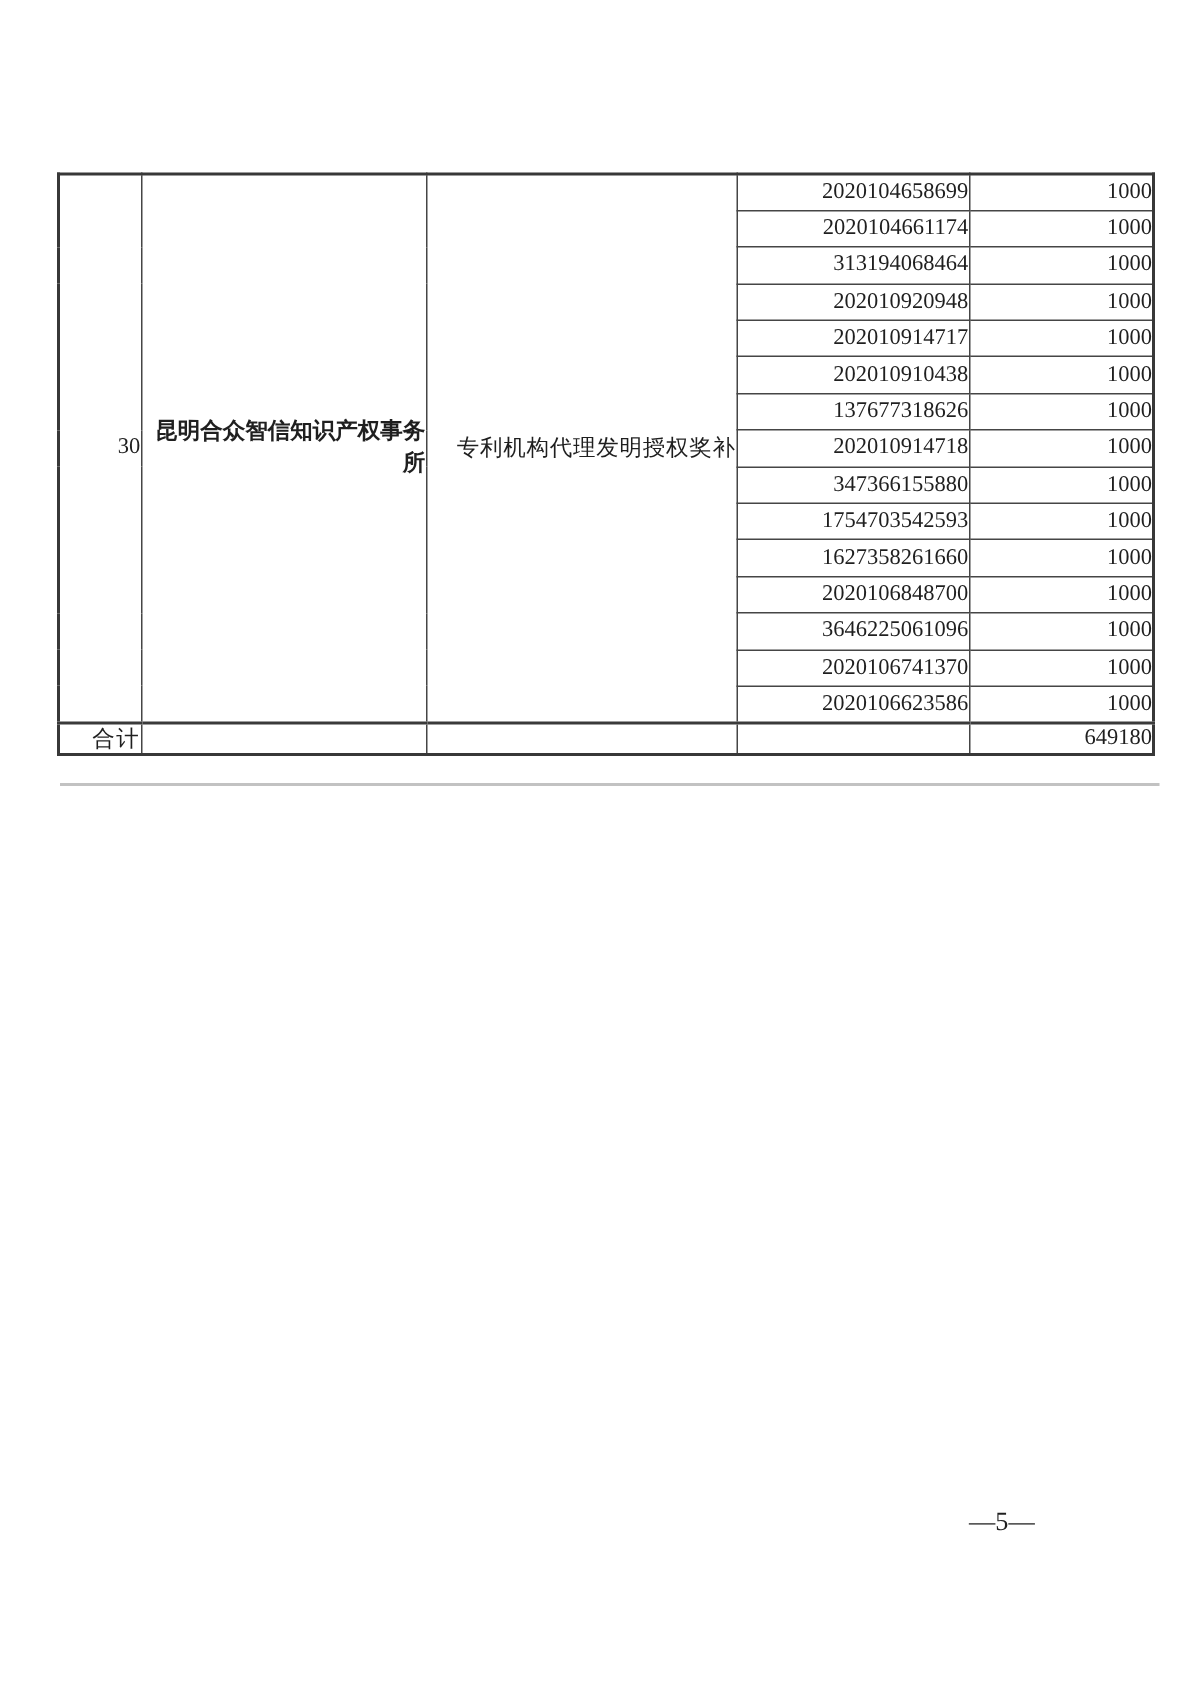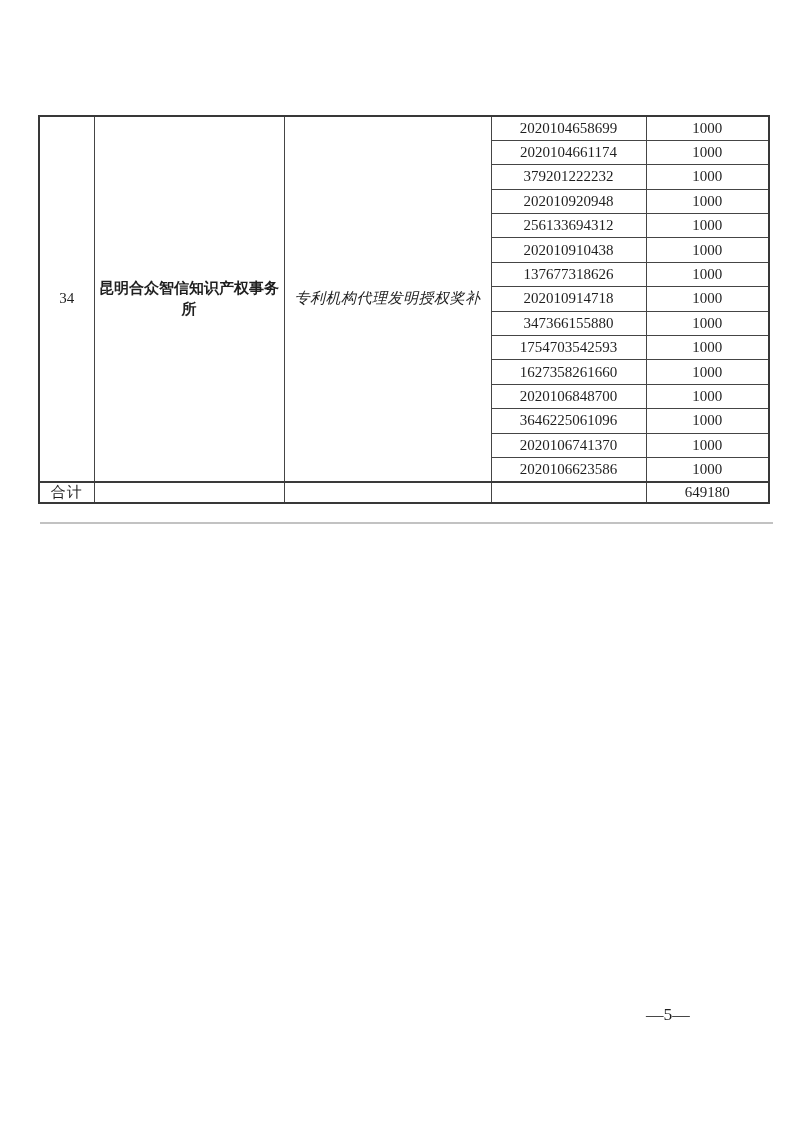--- a/index.html
+++ b/index.html
@@ -16,41 +16,40 @@
     position: absolute;
     left: 38px;
     top: 115px;
     width: 730px;
     border-collapse: collapse;
     table-layout: fixed;
     border: 2px solid #383838;
   }
   table.subsidy-table td {
     border: 1px solid #454545;
-    text-align: center;
+    text-align: right;
     vertical-align: middle;
     padding: 0;
     font-size: 15px;
     overflow: hidden;
   }
   tr.row-patent { height: 24.4px; }
   tr.row-total { height: 18px; }
   tr.row-total td { border-top: 2px solid #3a3a3a; }
   td.cell-index { font-size: 15px; }
   td.cell-org {
     padding: 0 4px;
     line-height: 21px;
     font-size: 15px;
     font-weight: bold;
   }
   td.cell-category {
     padding: 0 2px;
     font-size: 15px;
     letter-spacing: 0.5px;
-    font-style: italic;
   }
   td.cell-patent, td.cell-amount { font-family: "Liberation Serif", "DejaVu Serif", serif; }
   td.cell-total-label { font-size: 15px; letter-spacing: 1px; }
   .scan-line {
     position: absolute;
     left: 40px;
     top: 522px;
     width: 733px;
     height: 2px;
     background: #c2c2c2;
@@ -71,40 +70,40 @@
   <table class="subsidy-table">
     <colgroup>
       <col style="width:55px">
       <col style="width:190px">
       <col style="width:207px">
       <col style="width:155px">
       <col style="width:123px">
     </colgroup>
     <tbody>
       <tr class="row-patent">
-        <td class="cell-index" rowspan="15">34</td>
+        <td class="cell-index" rowspan="15">30</td>
         <td class="cell-org" rowspan="15">昆明合众智信知识产权事务所</td>
         <td class="cell-category" rowspan="15">专利机构代理发明授权奖补</td>
         <td class="cell-patent">2020104658699</td>
         <td class="cell-amount">1000</td>
       </tr>
       <tr class="row-patent">
         <td class="cell-patent">2020104661174</td>
         <td class="cell-amount">1000</td>
       </tr>
       <tr class="row-patent">
-        <td class="cell-patent">379201222232</td>
+        <td class="cell-patent">313194068464</td>
         <td class="cell-amount">1000</td>
       </tr>
       <tr class="row-patent">
         <td class="cell-patent">202010920948</td>
         <td class="cell-amount">1000</td>
       </tr>
       <tr class="row-patent">
-        <td class="cell-patent">256133694312</td>
+        <td class="cell-patent">202010914717</td>
         <td class="cell-amount">1000</td>
       </tr>
       <tr class="row-patent">
         <td class="cell-patent">202010910438</td>
         <td class="cell-amount">1000</td>
       </tr>
       <tr class="row-patent">
         <td class="cell-patent">137677318626</td>
         <td class="cell-amount">1000</td>
       </tr>

